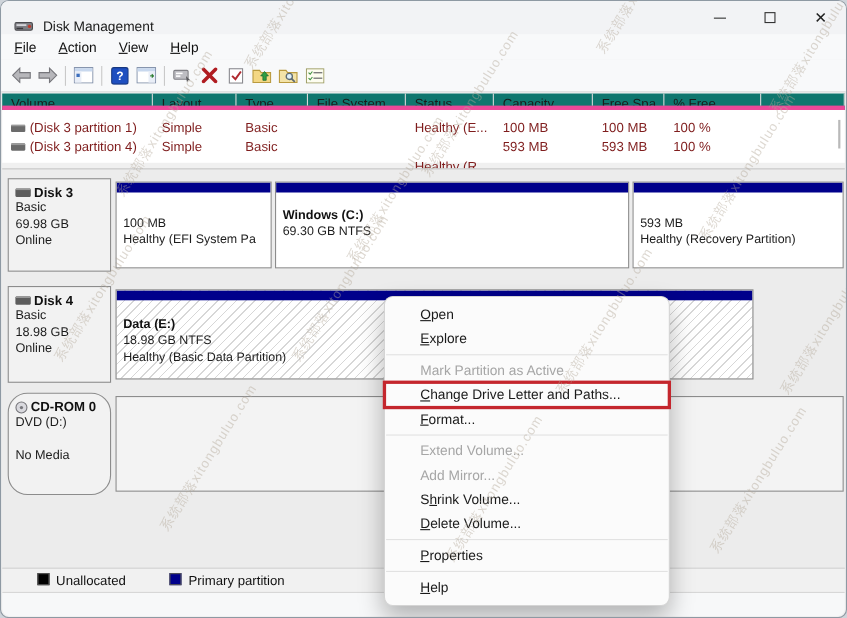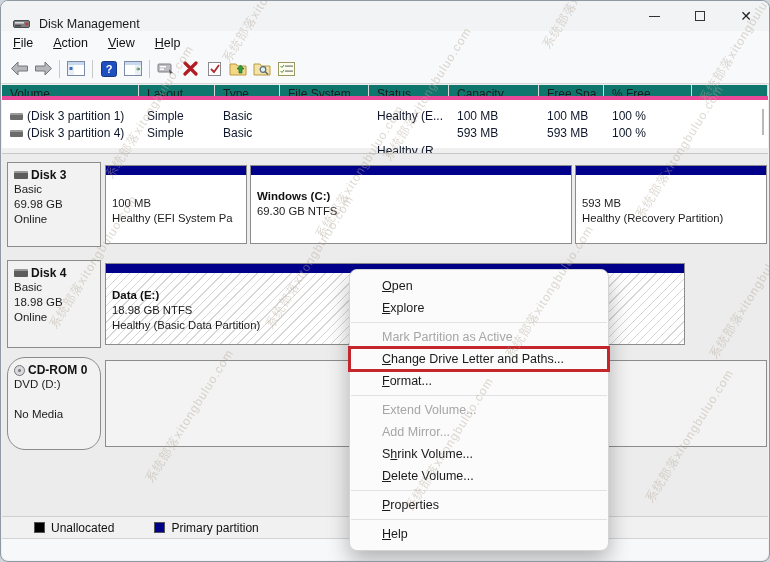--- a/index.html
+++ b/index.html
@@ -29,21 +29,21 @@
              border-bottom:1px solid #d8d8d8; display:flex; align-items:center; padding-left:6px; }
   .tool-btn { width:24px; height:24px; display:flex; align-items:center; justify-content:center; }
   .tool-sep { width:1px; height:18px; background:#c9c9c9; margin:0 4px; }
 
   
   .listview { position:absolute; top:84px; left:1px; right:1px; height:63px; background:#fff; }
   .lv-header { display:flex; height:15px; border-bottom:4px solid #ec4899; background:#0f766e; }
   .lv-hcell { font-size:12px; color:#1a1a1a; padding:2px 4px 0 8px; border-right:1px solid #d8d8d8;
               white-space:nowrap; overflow:hidden; }
   .lv-row { display:flex; height:17px; align-items:center; }
-  .lv-cell { font-size:12px; color:#0f172a; padding:14px 4px 0 8px; white-space:nowrap; overflow:hidden; }
+  .lv-cell { font-size:12px; color:#7f1d1d; padding:14px 4px 0 8px; white-space:nowrap; overflow:hidden; }
   .vol-ico { display:inline-block; width:13px; height:7px; background:#6b6b6b; border-radius:1px;
              border-top:2px solid #9a9a9a; margin-right:4px; vertical-align:middle; }
   .scroll-thumb { position:absolute; right:4px; top:24px; width:2px; height:26px; background:#b9b9b9; }
 
   
   .graph { position:absolute; top:152px; left:1px; right:1px; height:363px; background:#ececec;
            border-top:1px solid #c6c6c6; }
   .disk-panel { position:absolute; left:5px; width:94px; background:#f2f2f2; border:1px solid #8c8c8c;
                 padding:5px 4px 0 6px; }
   .disk-name { font-size:12px; font-weight:bold; color:#111; display:flex; align-items:center; gap:3px; white-space:nowrap; }
@@ -59,21 +59,21 @@
   .part-box.selected { background:repeating-linear-gradient(135deg,#ffffff 0px,#ffffff 5px,#d7d7d7 5px,#d7d7d7 6px); }
   .part-bar { height:9px; background:#00008B; margin-bottom:2px; }
   .part-text { padding-left:6px; padding-right:2px; }
   .part-title { font-size:11.5px; font-weight:bold; color:#111; line-height:15px; white-space:nowrap; }
   .part-line { font-size:11.3px; color:#1c1c1c; line-height:15px; white-space:nowrap; }
   .cd-empty-box { position:absolute; top:3px; bottom:3px; left:0; right:0; border:1px solid #8c8c8c; background:#f3f3f3; }
 
   
   .legend { position:absolute; top:515px; left:1px; right:1px; height:22px; background:#f1f1f1;
             border-top:1px solid #cfcfcf; display:flex; align-items:center; padding-left:8px; gap:16px; }
-  .legend-item { display:flex; align-items:center; gap:6px; font-size:12px; color:#111;padding-left:24px; }
+  .legend-item { display:flex; align-items:flex-start; gap:6px; font-size:12px; color:#111;padding-left:24px; }
   .legend-swatch { width:11px; height:11px; border:1px solid #555; }
   .statusbar { position:absolute; top:537px; left:1px; right:1px; bottom:1px; background:#f7f8f9;
                border-top:1px solid #d4d4d4; border-radius:0 0 7px 7px; }
 
   
   .ctx-menu { position:absolute; left:348px; top:268px; width:260px; background:#fbfbfb;
               border:1px solid #d4d4d4; border-radius:8px; padding:5px 0;
               box-shadow:0 10px 22px rgba(0,0,0,0.28); z-index:40; }
   .ctx-item { position:relative; height:22px; line-height:22px; padding-left:32px; font-size:12.5px;
               color:#1a1a1a; white-space:nowrap; }

